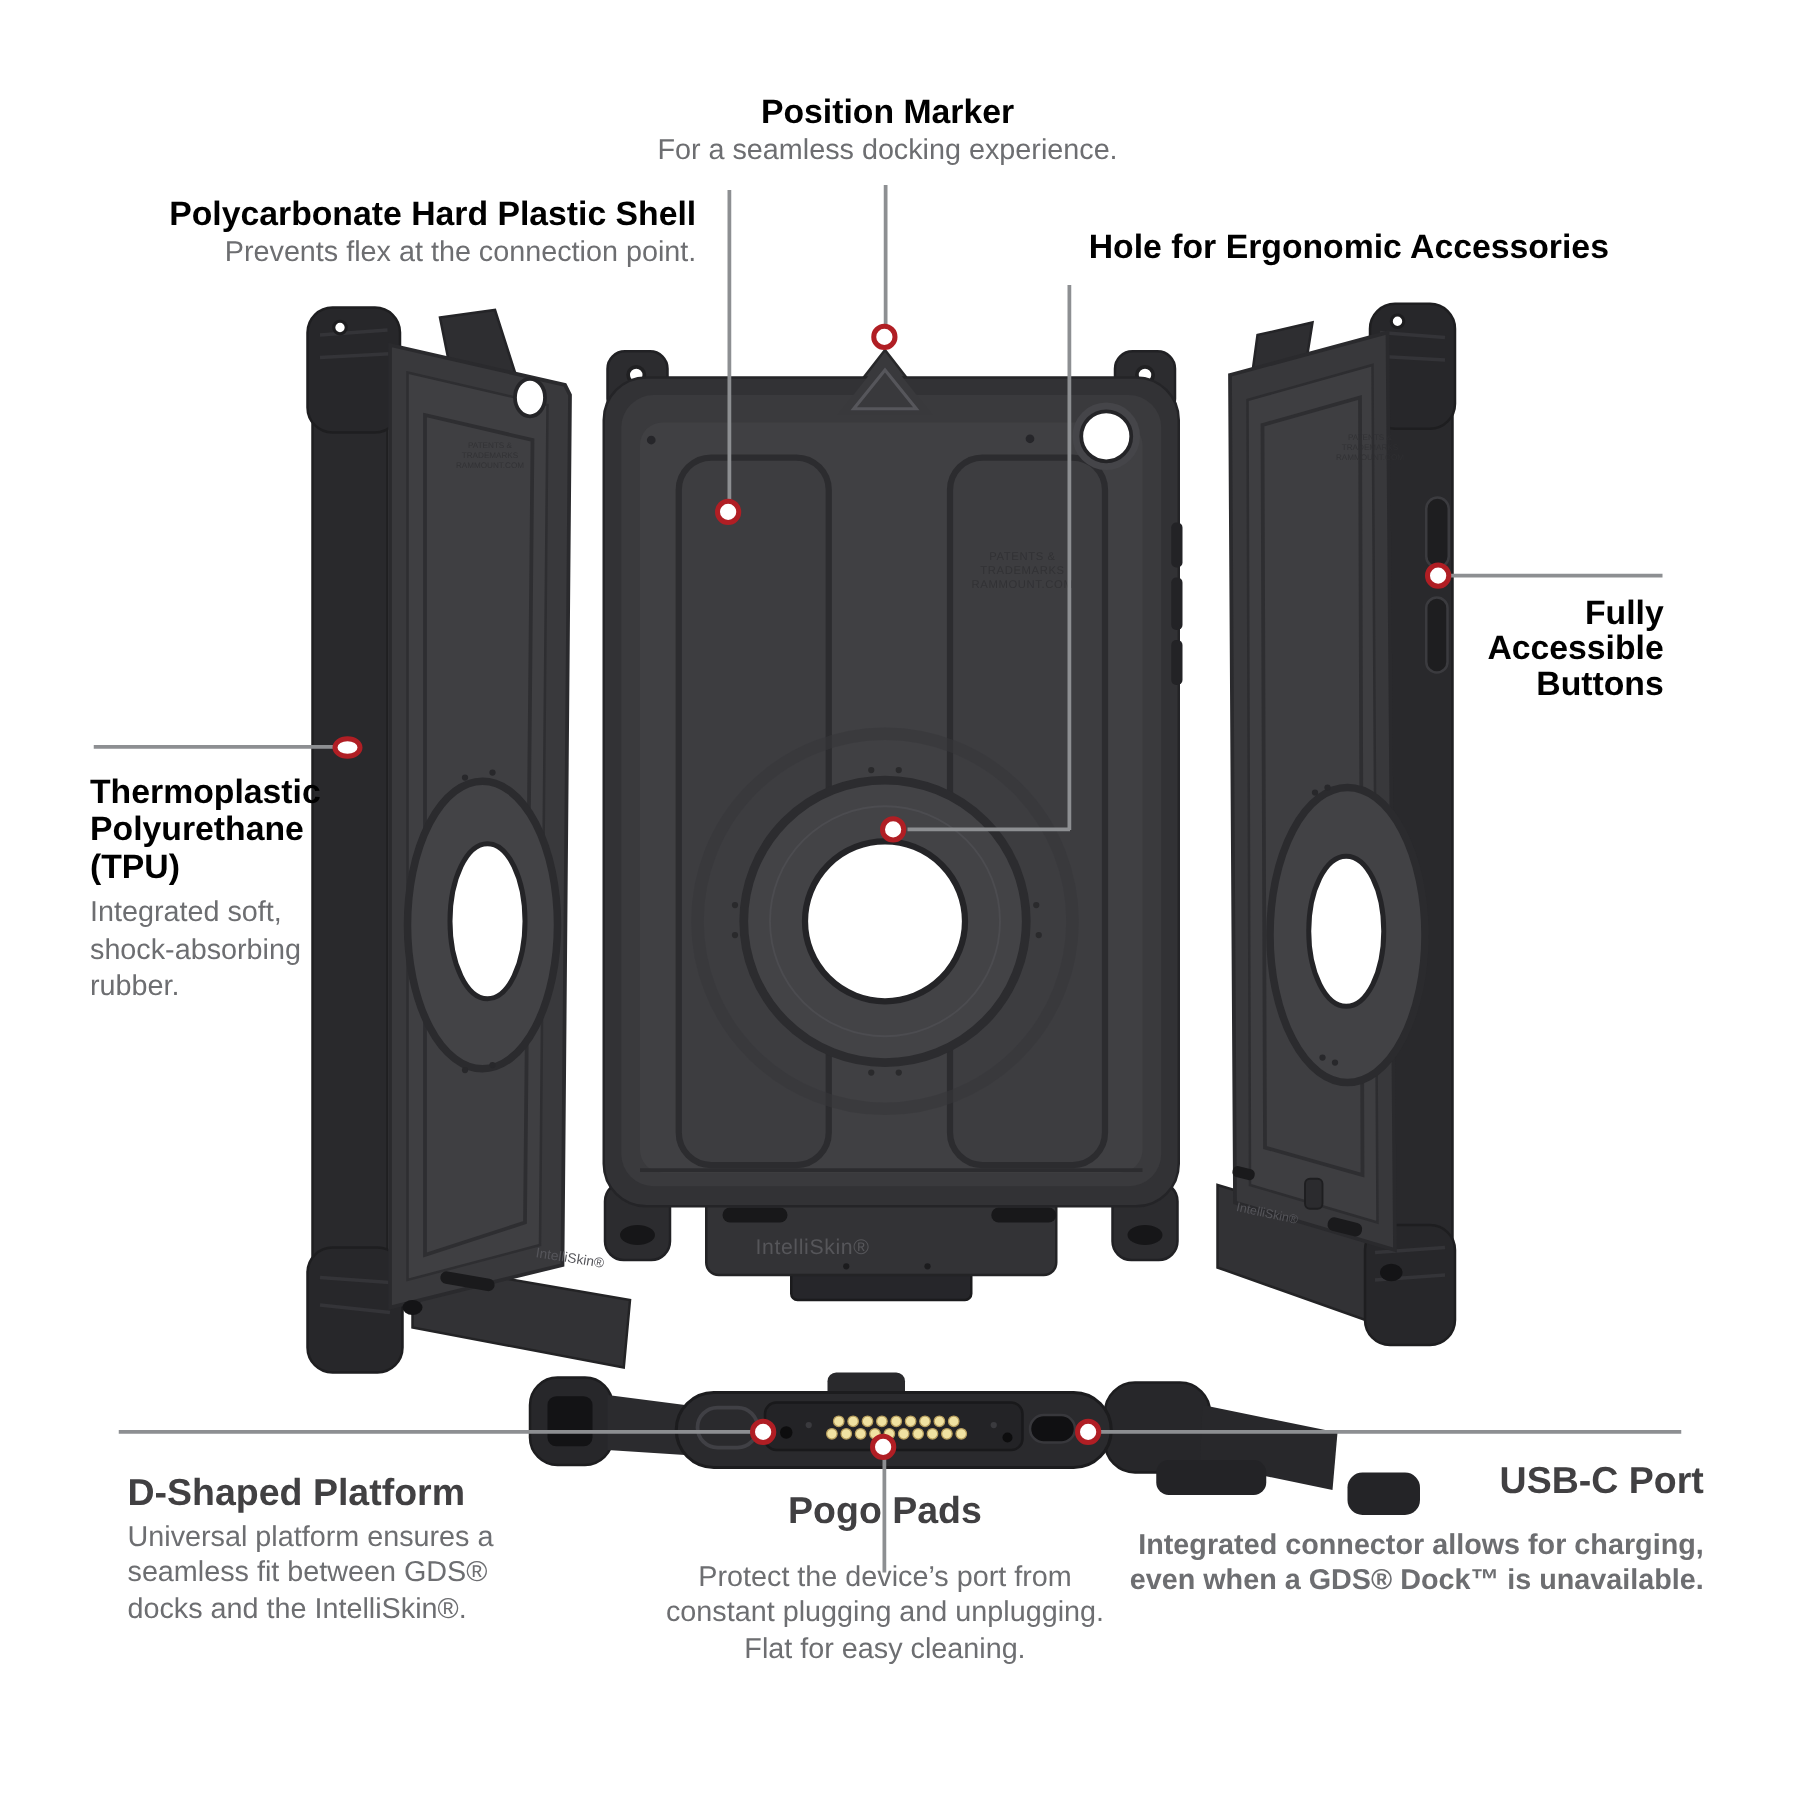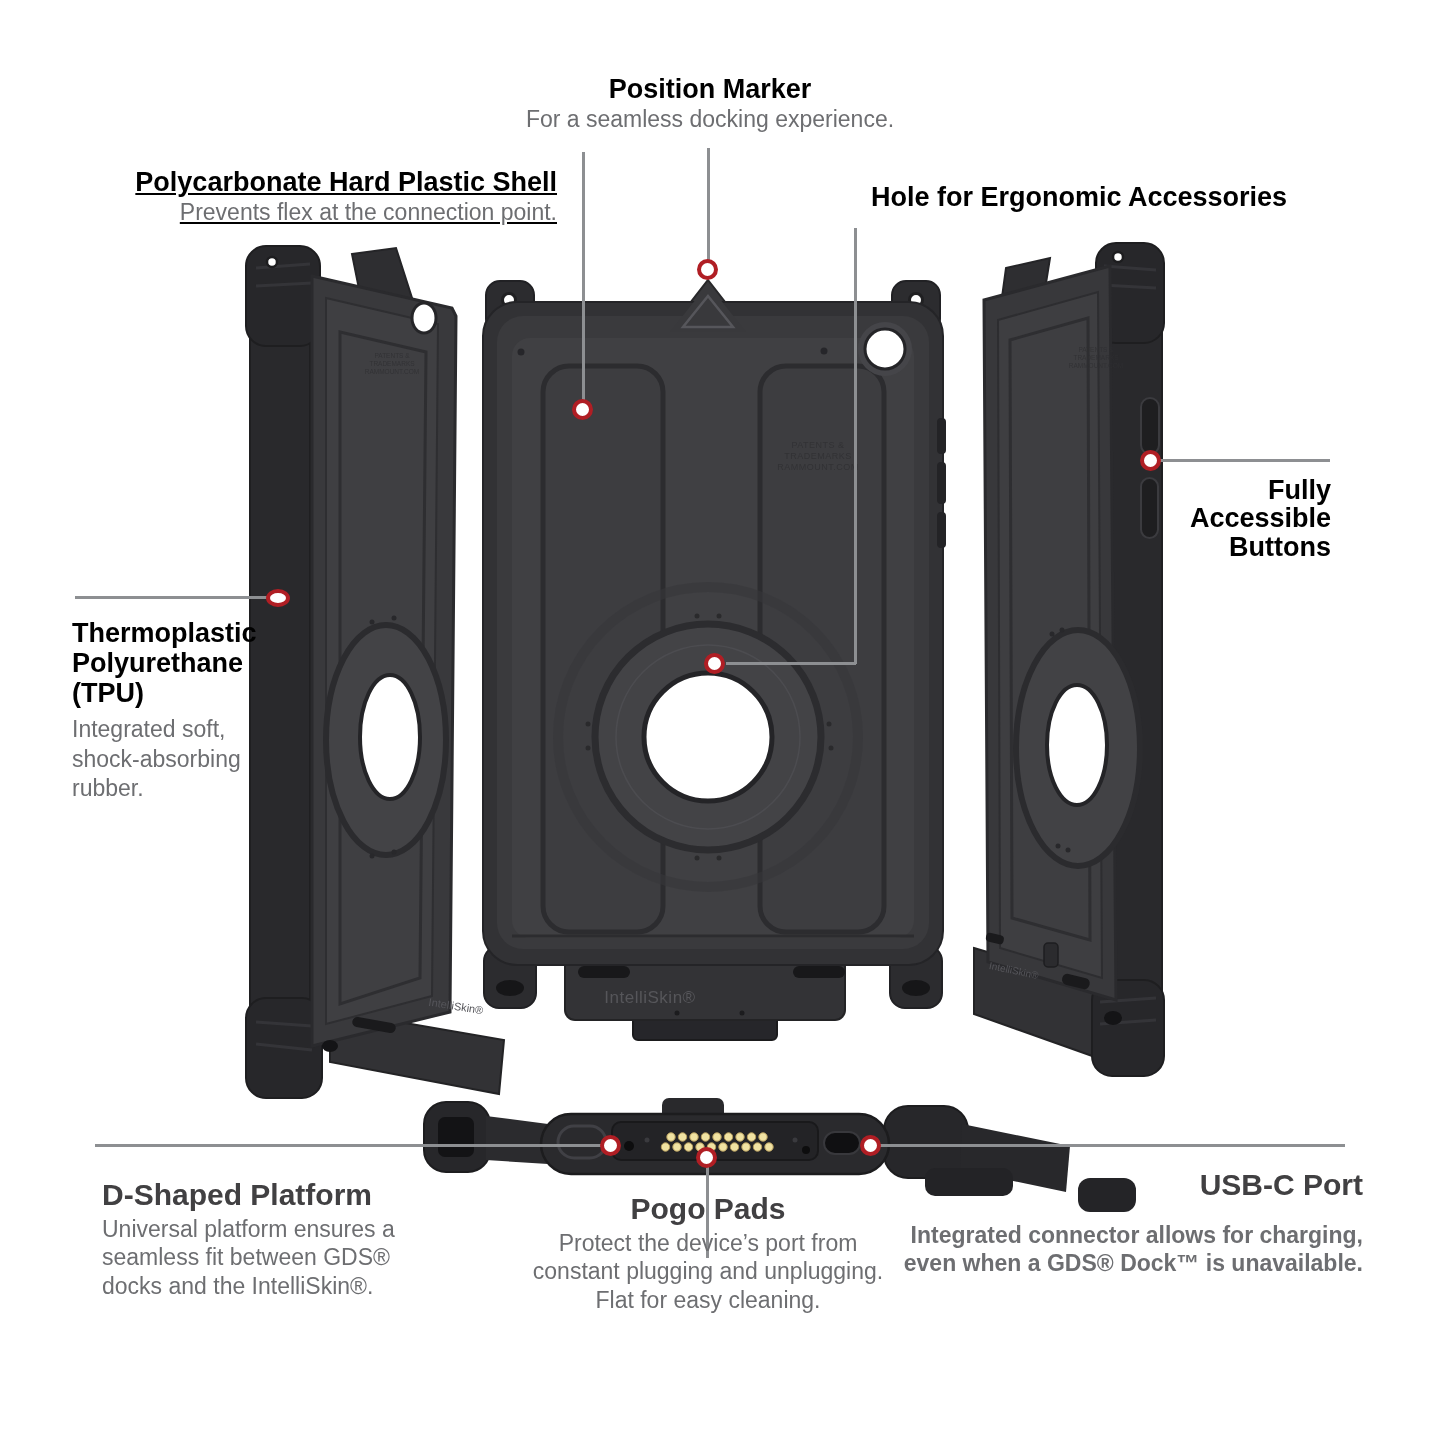--- a/index.html
+++ b/index.html
@@ -206,21 +206,21 @@
   <div class="mk" style="left:1140px;top:450px;"></div>
   <div class="mk" style="left:600px;top:1135px;"></div>
   <div class="mk" style="left:860px;top:1135px;"></div>
   <div class="mk" style="left:696px;top:1147px;"></div>
 
   <div class="co ta-c" style="left:410px;top:74px;width:600px;">
     <div class="t-md">Position Marker</div>
     <div class="d">For a seamless docking experience.</div>
   </div>
 
-  <div class="co ta-r" style="right:883px;top:167px;width:520px;text-decoration:underline;">
+  <div class="co ta-r" style="right:883px;top:156px;width:520px;">
     <div class="t-md">Polycarbonate Hard Plastic Shell</div>
     <div class="d">Prevents flex at the connection point.</div>
   </div>
 
   <div class="co" style="left:871px;top:182px;width:480px;">
     <div class="t-md">Hole for Ergonomic Accessories</div>
   </div>
 
   <div class="co ta-r" style="right:109px;top:476px;width:175px;">
     <div class="t-md tight">Fully Accessible Buttons</div>
@@ -231,21 +231,21 @@
     <div class="d" style="margin-top:6px;line-height:1.3;">Integrated soft, shock-absorbing rubber.</div>
   </div>
 
   <div class="co" style="left:102px;top:1178px;width:320px;">
     <div class="t-lg">D-Shaped Platform</div>
     <div class="d" style="margin-top:2px;">Universal platform ensures a seamless fit between GDS® docks and the IntelliSkin®.</div>
   </div>
 
   <div class="co ta-c" style="left:523px;top:1192px;width:370px;">
     <div class="t-lg">Pogo Pads</div>
-    <div class="d" style="margin-top:2px;">Protect the device’s port from constant plugging and unplugging. Flat for easy cleaning.</div>
+    <div class="d" style="margin-top:20px;">Protect the device’s port from constant plugging and unplugging. Flat for easy cleaning.</div>
   </div>
 
   <div class="co ta-r" style="right:77px;top:1168px;width:480px;">
     <div class="t-lg">USB-C Port</div>
     <div class="d" style="margin-top:18px;font-weight:bold;">Integrated connector allows for charging, even when a GDS® Dock™ is unavailable.</div>
   </div>
 
 </div>
 
 </body></html>

